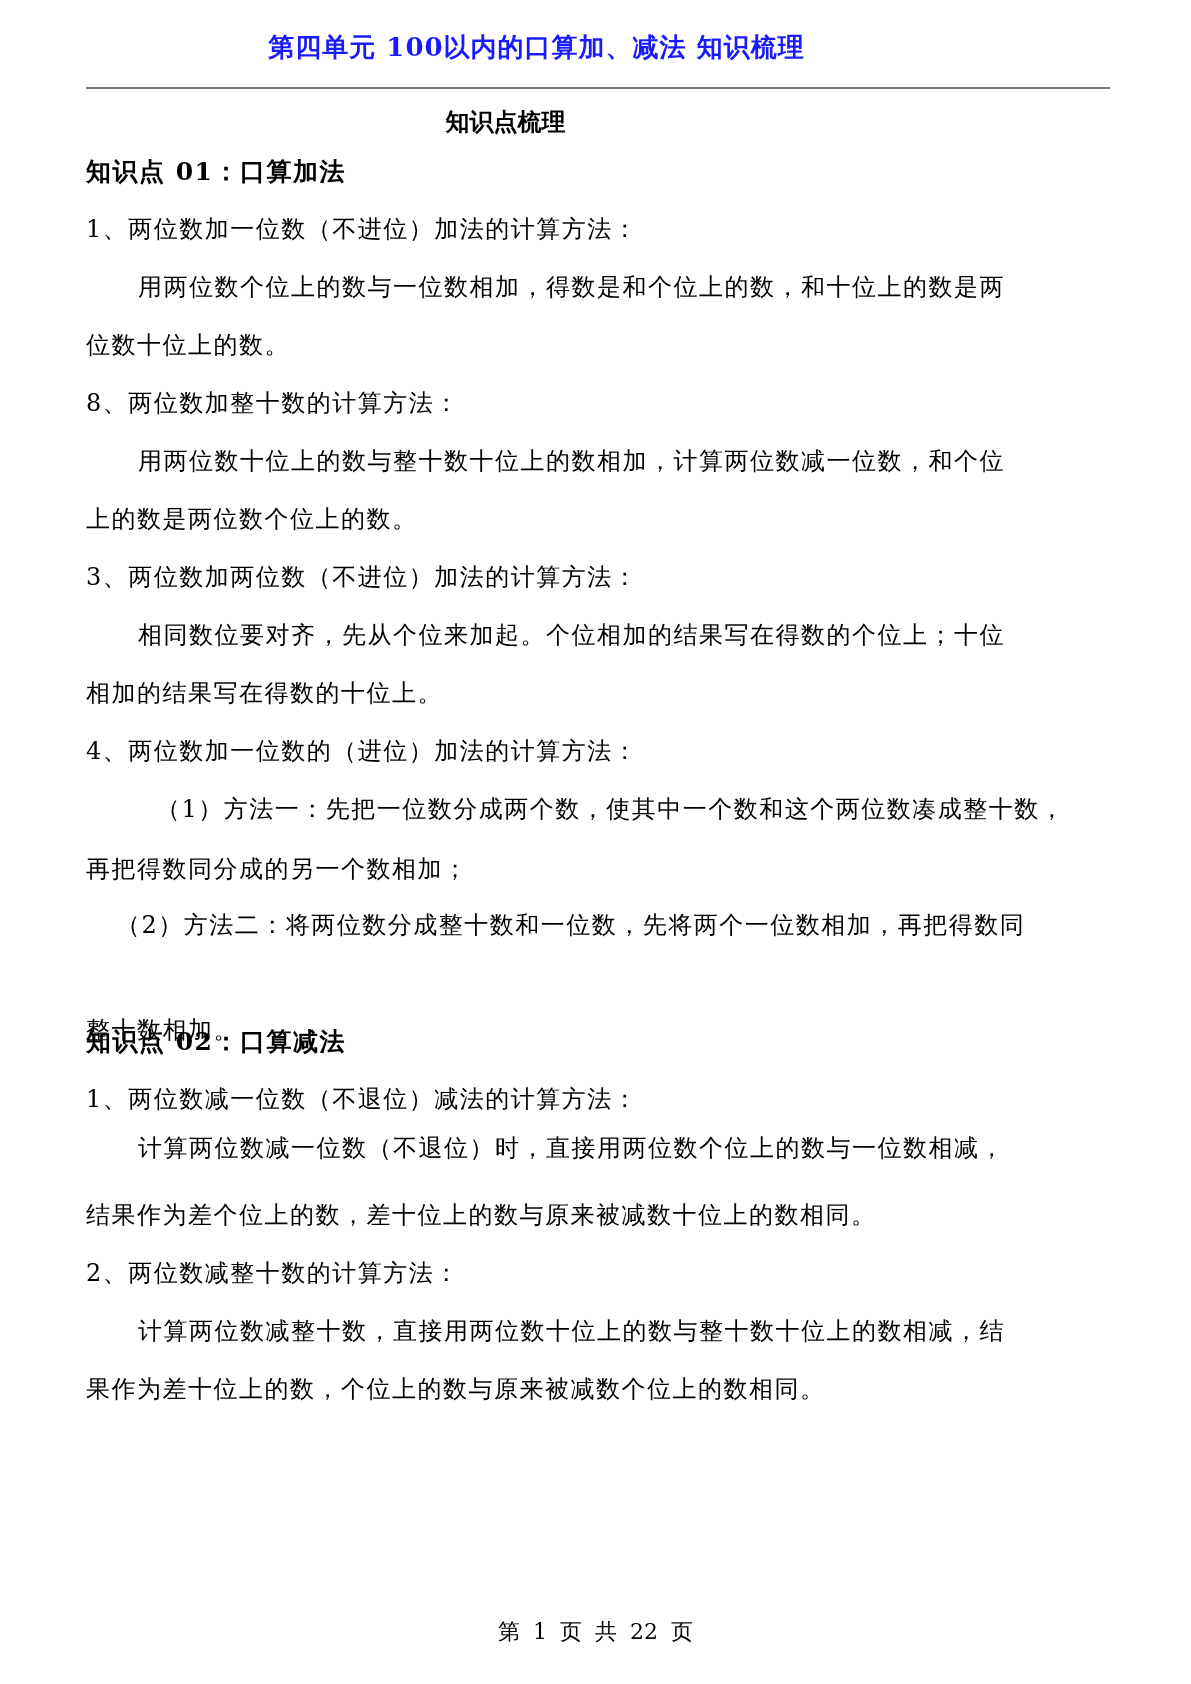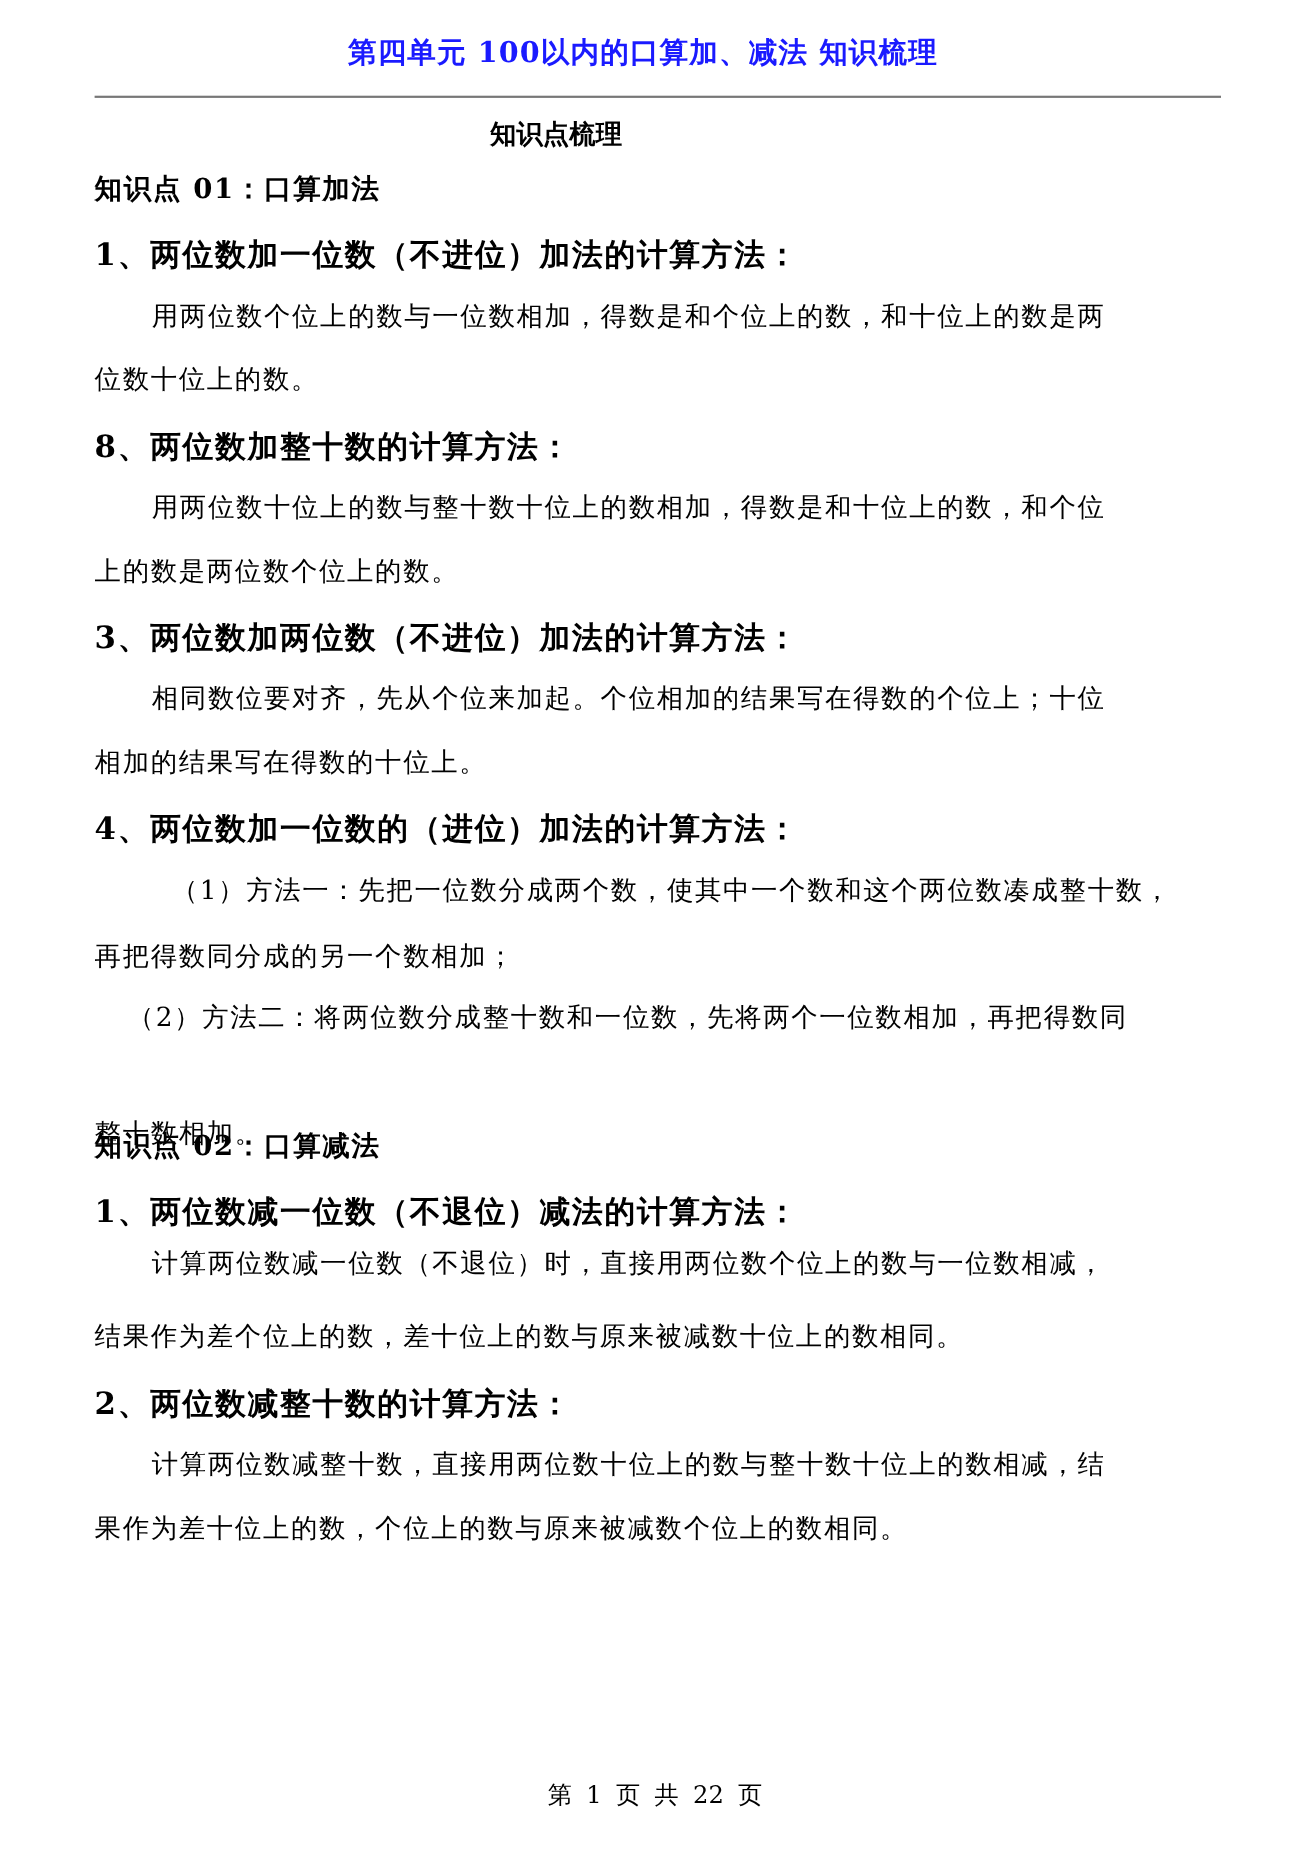--- a/index.html
+++ b/index.html
@@ -1,47 +1,47 @@
 <!DOCTYPE html>
 <html><head>
 <meta charset="utf-8">
 <style>
   html, body { margin: 0; padding: 0; background: #ffffff; }
   body { width: 1191px; height: 1684px; position: relative; overflow: hidden;
          font-family: "DejaVu Serif", "Liberation Serif", serif; color: #000; }
   .page-header { position: absolute; top: 30px; left: 0; width: 1073px; text-align: center;
-                 color: #1a1aff; font-weight: bold; font-size: 26px; letter-spacing: 1px; padding-left: 48px; }
+                 color: #1a1aff; font-weight: bold; font-size: 26px; letter-spacing: 1px; }
   .header-rule { position: absolute; top: 87px; left: 86px; width: 1024px; height: 2px; background: #777; }
   .subtitle { position: absolute; top: 106px; left: 0; width: 1011px; text-align: center;
               font-weight: bold; font-size: 24px; }
   .content { position: absolute; left: 86px; top: 0; width: 1024px; }
   .line { position: absolute; left: 0; white-space: nowrap; font-size: 24px; letter-spacing: 1.5px; }
   .kp { color: #000000; font-weight: bold; font-size: 25px; }
-  .h { font-weight: bold; font-size: 28px; }
+  .h { font-weight: normal; font-size: 24px; }
   .p { font-size: 24px; }
   .footer { position: absolute; top: 1617px; left: 0; width: 1191px; text-align: center;
             font-size: 22px; word-spacing: 6px; }
 </style>
 </head>
 <body>
 
 <div class="page-header">第四单元 100以内的口算加、减法 知识梳理</div>
 <div class="header-rule"></div>
 <div class="subtitle">知识点梳理</div>
 
 <div class="content">
 
   <div class="line kp" style="top:155px;">知识点 01：口算加法</div>
 
   <div class="line h" style="top:213px;">1、两位数加一位数（不进位）加法的计算方法：</div>
   <div class="line p" style="top:271px; left:52px;">用两位数个位上的数与一位数相加，得数是和个位上的数，和十位上的数是两</div>
   <div class="line p" style="top:329px;">位数十位上的数。</div>
 
   <div class="line h" style="top:387px;">8、两位数加整十数的计算方法：</div>
-  <div class="line p" style="top:445px; left:52px;">用两位数十位上的数与整十数十位上的数相加，得数是和十位上的数，和个位</div>
+  <div class="line p" style="top:445px; left:52px;">用两位数十位上的数与整十数十位上的数相加，计算两位数减一位数，和个位</div>
   <div class="line p" style="top:503px;">上的数是两位数个位上的数。</div>
 
   <div class="line h" style="top:561px;">3、两位数加两位数（不进位）加法的计算方法：</div>
   <div class="line p" style="top:619px; left:52px;">相同数位要对齐，先从个位来加起。个位相加的结果写在得数的个位上；十位</div>
   <div class="line p" style="top:677px;">相加的结果写在得数的十位上。</div>
 
   <div class="line h" style="top:735px;">4、两位数加一位数的（进位）加法的计算方法：</div>
   <div class="line p" style="top:793px; left:30px;margin-left:40px;">（1）方法一：先把一位数分成两个数，使其中一个数和这个两位数凑成整十数，</div>
   <div class="line p" style="top:827px;margin-top:26px;">再把得数同分成的另一个数相加；</div>
   <div class="line p" style="top:909px; left:30px;">（2）方法二：将两位数分成整十数和一位数，先将两个一位数相加，再把得数同</div>

